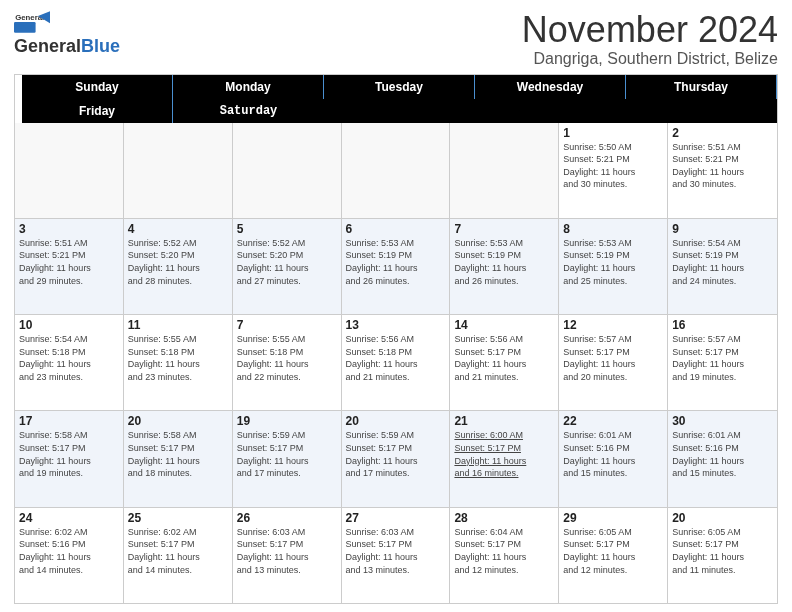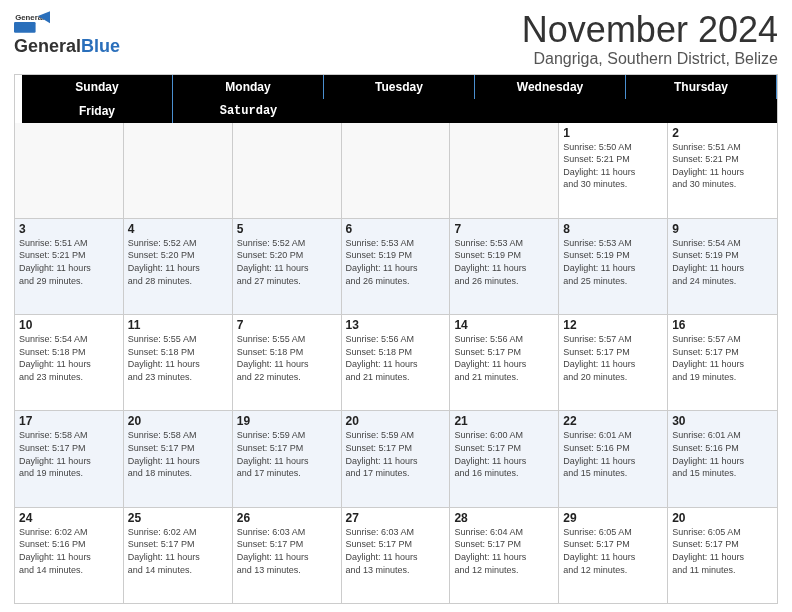--- a/index.html
+++ b/index.html
@@ -286,21 +286,21 @@
           </div>
           <div class="cal-cell alt">
             <div class="day-num">20</div>
             <div class="day-info" style="white-space: pre-line;">Sunrise: 5:59 AM
 Sunset: 5:17 PM
 Daylight: 11 hours
 and 17 minutes.</div>
           </div>
           <div class="cal-cell alt">
             <div class="day-num">21</div>
-            <div class="day-info" style="white-space: pre-line;">Sunrise: 6:00 AM
+            <div class="day-info" style="white-space: pre-line; text-decoration: underline;">Sunrise: 6:00 AM
 Sunset: 5:17 PM
 Daylight: 11 hours
 and 16 minutes.</div>
           </div>
           <div class="cal-cell alt">
             <div class="day-num">22</div>
             <div class="day-info" style="white-space: pre-line;">Sunrise: 6:01 AM
 Sunset: 5:16 PM
 Daylight: 11 hours
 and 15 minutes.</div>

